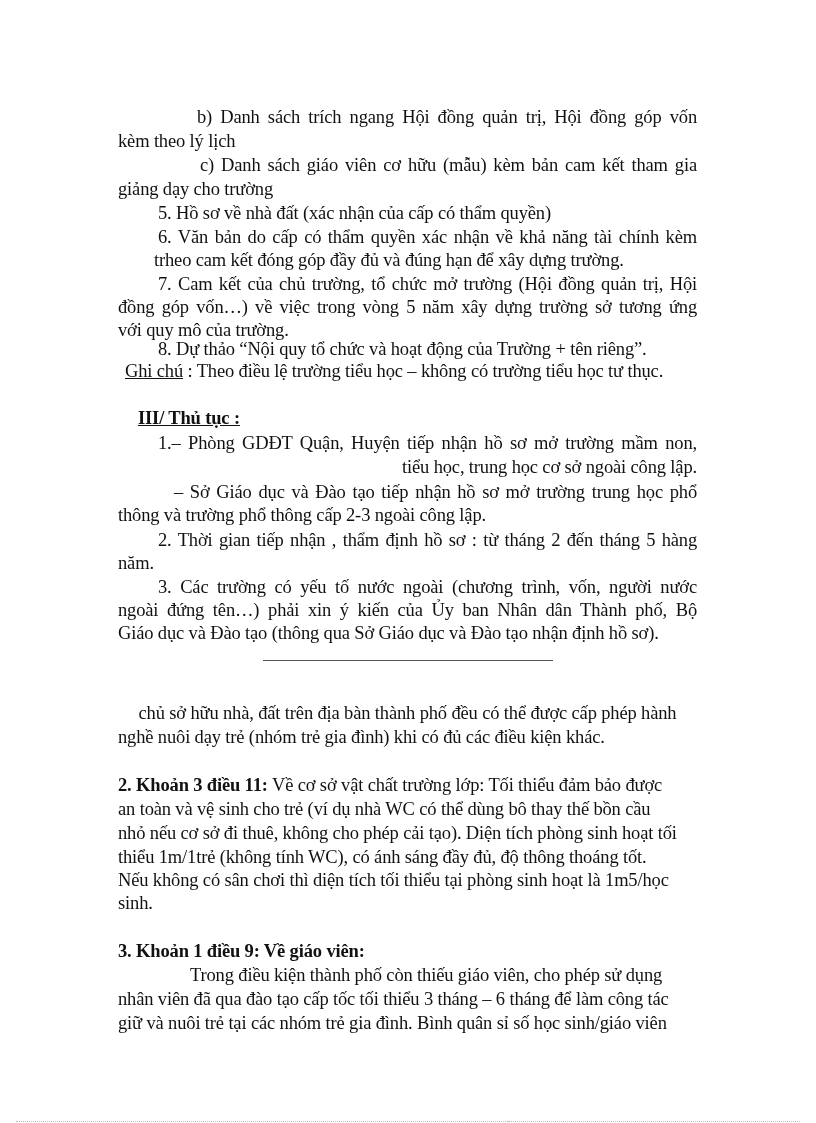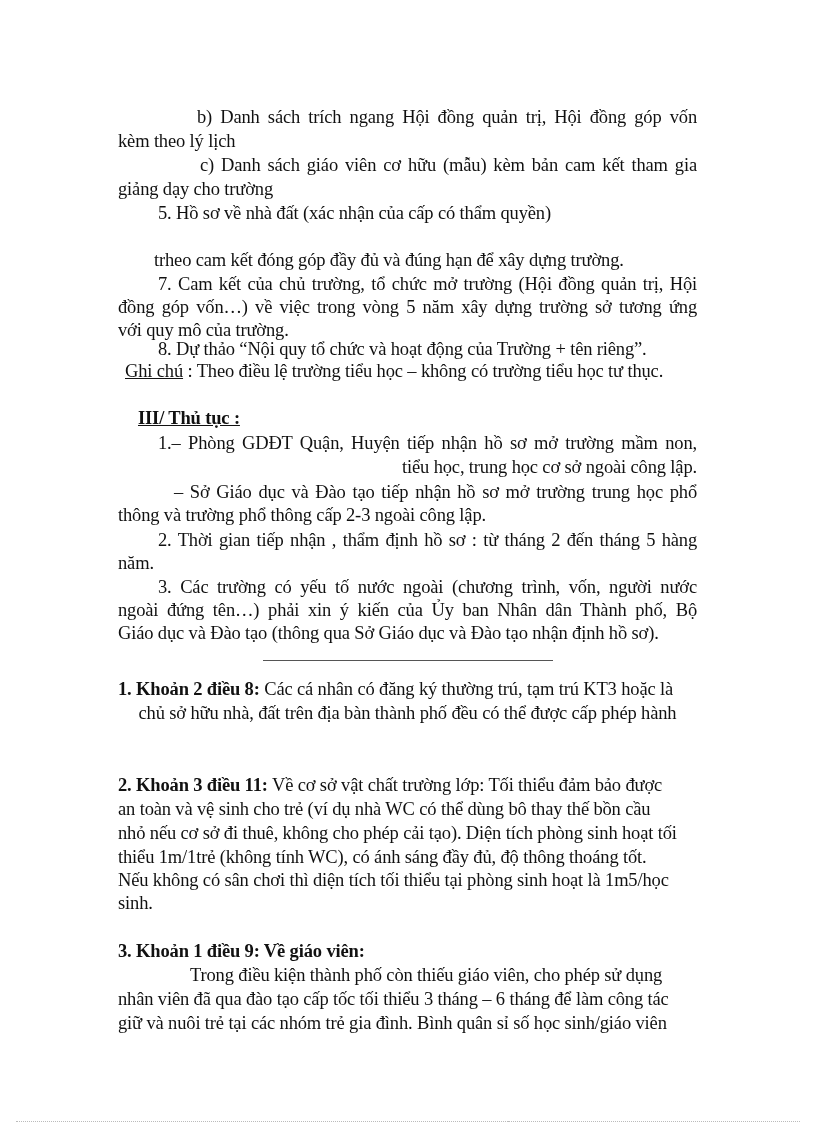--- a/index.html
+++ b/index.html
@@ -59,42 +59,43 @@
 </head>
 <body>
 
 <div class="page">
 
   <div class="line justify" style="top:105px; left:197px; width:500px;">b) Danh sách trích ngang Hội đồng quản trị, Hội đồng góp vốn</div>
   <div class="line" style="top:129px;">kèm theo lý lịch</div>
   <div class="line justify" style="top:153px; left:200px; width:497px;">c) Danh sách giáo viên cơ hữu (mẫu) kèm bản cam kết tham gia</div>
   <div class="line" style="top:177px;">giảng dạy cho trường</div>
   <div class="line" style="top:201px; left:158px;">5. Hồ sơ về nhà đất (xác nhận của cấp có thẩm quyền)</div>
+  <div class="line justify" style="top:225px; left:158px; width:539px;">6. Văn bản do cấp có thẩm quyền xác nhận về khả năng tài chính kèm</div>
   <div class="line" style="top:248px;margin-left:36px;">trheo cam kết đóng góp đầy đủ và đúng hạn để xây dựng trường.</div>
   <div class="line justify" style="top:272px; left:158px; width:539px;">7. Cam kết của chủ trường, tổ chức mở trường (Hội đồng quản trị, Hội</div>
   <div class="line justify" style="top:295px;">đồng góp vốn…) về việc trong vòng 5 năm xây dựng trường sở tương ứng</div>
   <div class="line" style="top:318px;">với quy mô của trường.</div>
   <div class="line" style="top:337px; left:158px;">8. Dự thảo “Nội quy tổ chức và hoạt động của Trường + tên riêng”.</div>
   <div class="line" style="top:359px; left:125px;"><span class="u">Ghi chú</span><span> : Theo điều lệ trường tiểu học – không có trường tiểu học tư thục.</span></div>
 
   <div class="line bold u" style="top:406px; left:138px; width:auto;">III/ Thủ tục :</div>
   <div class="line justify" style="top:431px; left:158px; width:539px;">1.– Phòng GDĐT Quận, Huyện tiếp nhận hồ sơ mở trường mầm non,</div>
   <div class="line" style="top:455px;text-align:right;">tiểu học, trung học cơ sở ngoài công lập.</div>
   <div class="line justify" style="top:480px; left:174px; width:523px;">– Sở Giáo dục và Đào tạo tiếp nhận hồ sơ mở trường trung học phổ</div>
   <div class="line" style="top:503px;">thông và trường phổ thông cấp 2-3 ngoài công lập.</div>
   <div class="line justify" style="top:528px; left:158px; width:539px;">2. Thời gian tiếp nhận , thẩm định hồ sơ : từ tháng 2 đến tháng 5 hàng</div>
   <div class="line" style="top:551px;">năm.</div>
   <div class="line justify" style="top:575px; left:158px; width:539px;">3. Các trường có yếu tố nước ngoài (chương trình, vốn, người nước</div>
   <div class="line justify" style="top:598px;">ngoài đứng tên…) phải xin ý kiến của Ủy ban Nhân dân Thành phố, Bộ</div>
   <div class="line" style="top:621px;">Giáo dục và Đào tạo (thông qua Sở Giáo dục và Đào tạo nhận định hồ sơ).</div>
 
   <div class="separator"></div>
 
-  <div class="line" style="top:677px;"><span class="bold">1. Khoản 2 điều 8:</span><span> Các cá nhân có đăng ký thường trú, tạm trú KT3 hoặc là</span></div>
   <div class="line" style="top:701px;text-align:center;">chủ sở hữu nhà, đất trên địa bàn thành phố đều có thể được cấp phép hành</div>
+  <div class="line" style="top:725px;">nghề nuôi dạy trẻ (nhóm trẻ gia đình) khi có đủ các điều kiện khác.</div>
 
   <div class="line" style="top:773px;"><span class="bold">2. Khoản 3 điều 11:</span><span> Về cơ sở vật chất trường lớp: Tối thiểu đảm bảo được</span></div>
   <div class="line" style="top:797px;">an toàn và vệ sinh cho trẻ (ví dụ nhà WC có thể dùng bô thay thế bồn cầu</div>
   <div class="line" style="top:821px;">nhỏ nếu cơ sở đi thuê, không cho phép cải tạo). Diện tích phòng sinh hoạt tối</div>
   <div class="line" style="top:845px;">thiểu 1m/1trẻ (không tính WC), có ánh sáng đầy đủ, độ thông thoáng tốt.</div>
   <div class="line" style="top:868px;">Nếu không có sân chơi thì diện tích tối thiểu tại phòng sinh hoạt là 1m5/học</div>
   <div class="line" style="top:891px;">sinh.</div>
 
   <div class="line bold" style="top:939px;">3. Khoản 1 điều 9: Về giáo viên:</div>
   <div class="line" style="top:963px; left:190px; width:507px;">Trong điều kiện thành phố còn thiếu giáo viên, cho phép sử dụng</div>

